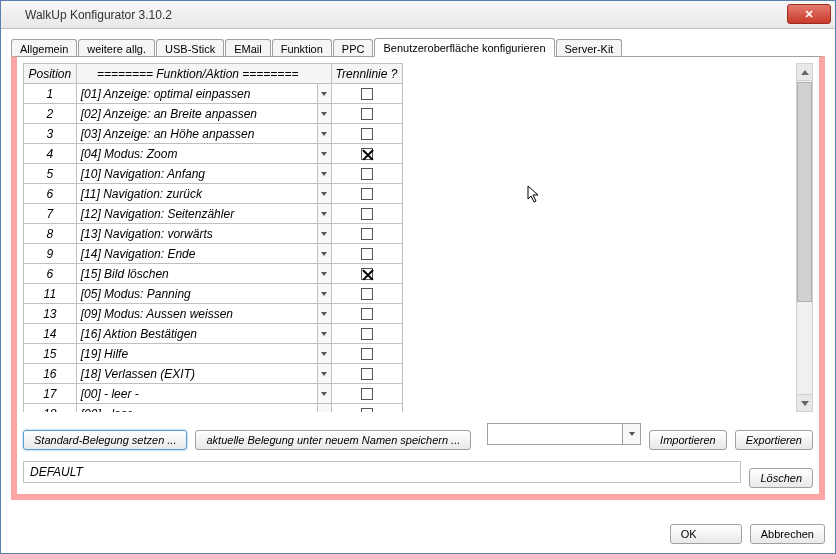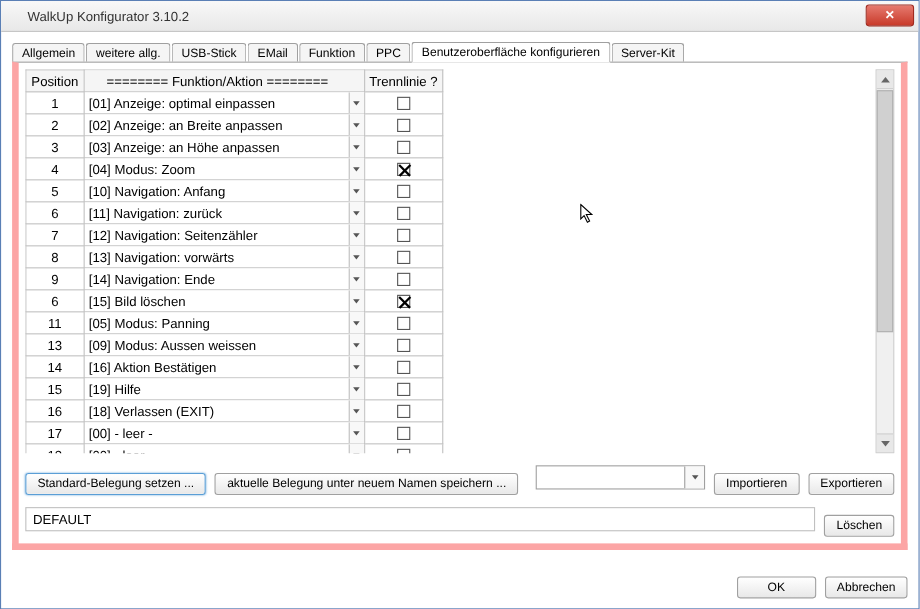--- a/index.html
+++ b/index.html
@@ -71,20 +71,21 @@
   }
   .tab-border {
     border: 6px solid #fca5a5;
     border-top: 1px solid #a0a0a0;
     height: calc(100% - 22px - 40px);
     padding: 6px;
     position: relative;
     background: #fff;
     display: flex;
     flex-direction: column;
+    font-style: italic;
   }
   .table-area {
     display: flex;
     flex: 1;
     min-height: 0;
   }
   .table-wrap {
     flex: 1;
     overflow: hidden;
     border-right: none;
@@ -222,21 +223,21 @@
     padding: 3px 6px;
     background: #fff;
     height: 22px;
   }
   .dialog-buttons {
     display: flex;
     justify-content: flex-end;
     gap: 8px;
     padding-top: 12px;
   }
-  .dialog-buttons .btn { min-width: 72px; text-align: center; }
+  .dialog-buttons .btn { min-width: 72px; }
   .flex-spacer { flex: 1; }
   .cursor-arrow {
     position: absolute;
     left: 510px;
     top: 128px;
     pointer-events: none;
   }
 </style>
 </head>
 <body>

